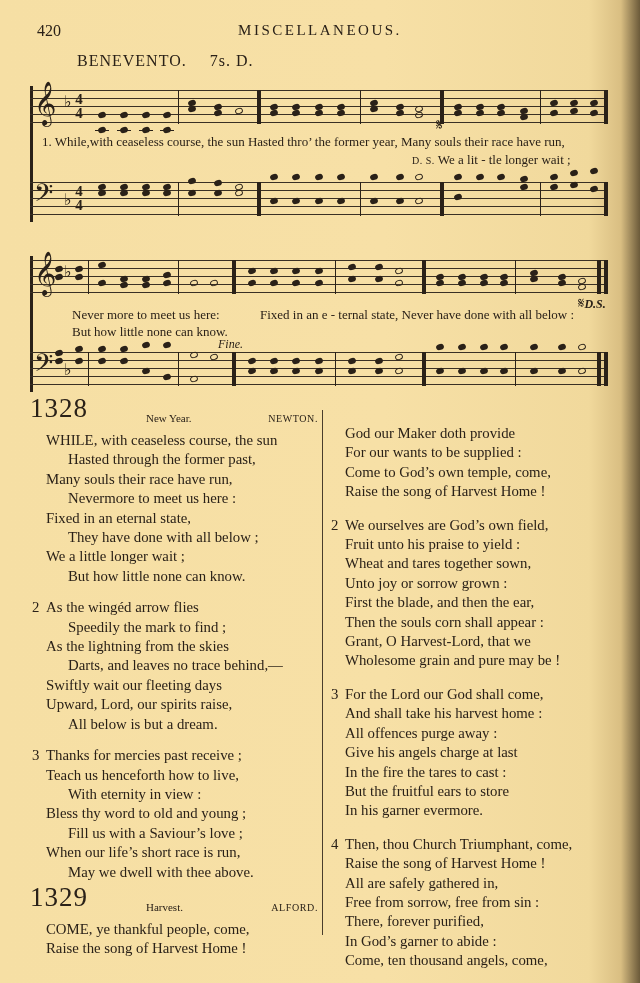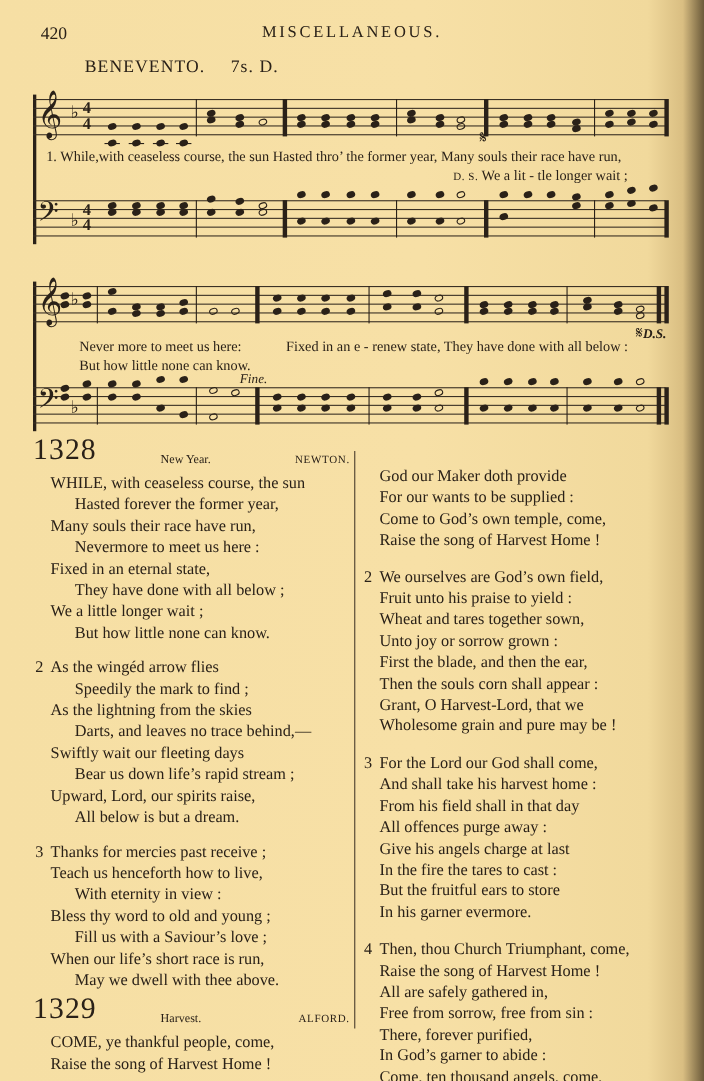--- a/index.html
+++ b/index.html
@@ -246,21 +246,21 @@
       <div class="note" style="left:500px;top:16px"></div>
     <div class="note" style="left:528px;top:14px"></div>
       <div class="note" style="left:528px;top:20px"></div>
     <div class="note half" style="left:548px;top:18px"></div>
       <div class="note half" style="left:548px;top:24px"></div>
   </div>
   <div class="abs" style="left:548px;top:42px;">
     <span style="font-size:15px;">𝄋</span><span class="mark">D.S.</span>
   </div>
   <div class="abs lyric" style="left:42px;top:55px;">Never more to meet us  here:</div>
-  <div class="abs lyric" style="left:230px;top:55px;">Fixed in an  e  -  renew state, They have done with all below :</div>
+  <div class="abs lyric" style="left:230px;top:55px;">Fixed in an  e  -  ternal state, Never have done with all below :</div>
   <div class="abs lyric" style="left:42px;top:72px;">But how little none can know.</div>
   <div class="abs mark" style="left:188px;top:85px;font-weight:normal;">Fine.</div>
   <div class="staff" style="top:100px;">
     <div class="line" style="top:0"></div>
       <div class="line" style="top:8px"></div>
       <div class="line" style="top:16px"></div>
       <div class="line" style="top:24px"></div>
       <div class="line" style="top:32px"></div>
     <div class="clef bass" style="top:-1px;">𝄢</div>
     <div class="flat" style="left:34px;top:8px;">♭</div>
@@ -321,35 +321,34 @@
 <div class="abs divider"></div>
 
 <div class="abs col" style="left:30px;top:405px;width:288px;">
   <div class="hymn-head">
     <span class="hymn-num">1328</span>
     <span class="hymn-occasion">New Year.</span>
     <span class="hymn-author">NEWTON.</span>
   </div>
   <div class="stanza" style="padding-left:16px;">
     <span class="line-text">WHILE, with ceaseless course, the sun</span>
-    <span class="line-text indent">Hasted forever the former year,</span>
+    <span class="line-text indent">Hasted through the former past,</span>
     <span class="line-text">Many souls their race have run,</span>
     <span class="line-text indent">Nevermore to meet us here :</span>
     <span class="line-text">Fixed in an eternal state,</span>
     <span class="line-text indent">They have done with all below ;</span>
     <span class="line-text">We a little longer wait ;</span>
     <span class="line-text indent">But how little none can know.</span>
   </div>
   <div class="stanza" style="padding-left:16px;">
     <span class="line-text"><span class="vnum">2</span><span>As the wingéd arrow flies</span></span>
     <span class="line-text indent">Speedily the mark to find ;</span>
     <span class="line-text">As the lightning from the skies</span>
     <span class="line-text indent">Darts, and leaves no trace behind,—</span>
     <span class="line-text">Swiftly wait our fleeting days</span>
-    <span class="line-text indent">Bear us down life’s rapid stream ;</span>
     <span class="line-text">Upward, Lord, our spirits raise,</span>
     <span class="line-text indent">All below is but a dream.</span>
   </div>
   <div class="stanza" style="padding-left:16px;">
     <span class="line-text"><span class="vnum">3</span><span>Thanks for mercies past receive ;</span></span>
     <span class="line-text">Teach us henceforth how to live,</span>
     <span class="line-text indent">With eternity in view :</span>
     <span class="line-text">Bless thy word to old and young ;</span>
     <span class="line-text indent">Fill us with a Saviour’s love ;</span>
     <span class="line-text">When our life’s short race is run,</span>
@@ -380,21 +379,20 @@
     <span class="line-text">Wheat and tares together sown,</span>
     <span class="line-text">Unto joy or sorrow grown :</span>
     <span class="line-text">First the blade, and then the ear,</span>
     <span class="line-text">Then the souls corn shall appear :</span>
     <span class="line-text">Grant, O Harvest-Lord, that we</span>
     <span class="line-text">Wholesome grain and pure may be !</span>
   </div>
   <div class="stanza" style="margin-top:14px;">
     <span class="line-text"><span class="vnum">3</span><span>For the Lord our God shall come,</span></span>
     <span class="line-text">And shall take his harvest home :</span>
-    <span class="line-text">From his field shall in that day</span>
     <span class="line-text">All offences purge away :</span>
     <span class="line-text">Give his angels charge at last</span>
     <span class="line-text">In the fire the tares to cast :</span>
     <span class="line-text">But the fruitful ears to store</span>
     <span class="line-text">In his garner evermore.</span>
   </div>
   <div class="stanza" style="margin-top:14px;">
     <span class="line-text"><span class="vnum">4</span><span>Then, thou Church Triumphant, come,</span></span>
     <span class="line-text">Raise the song of Harvest Home !</span>
     <span class="line-text">All are safely gathered in,</span>

